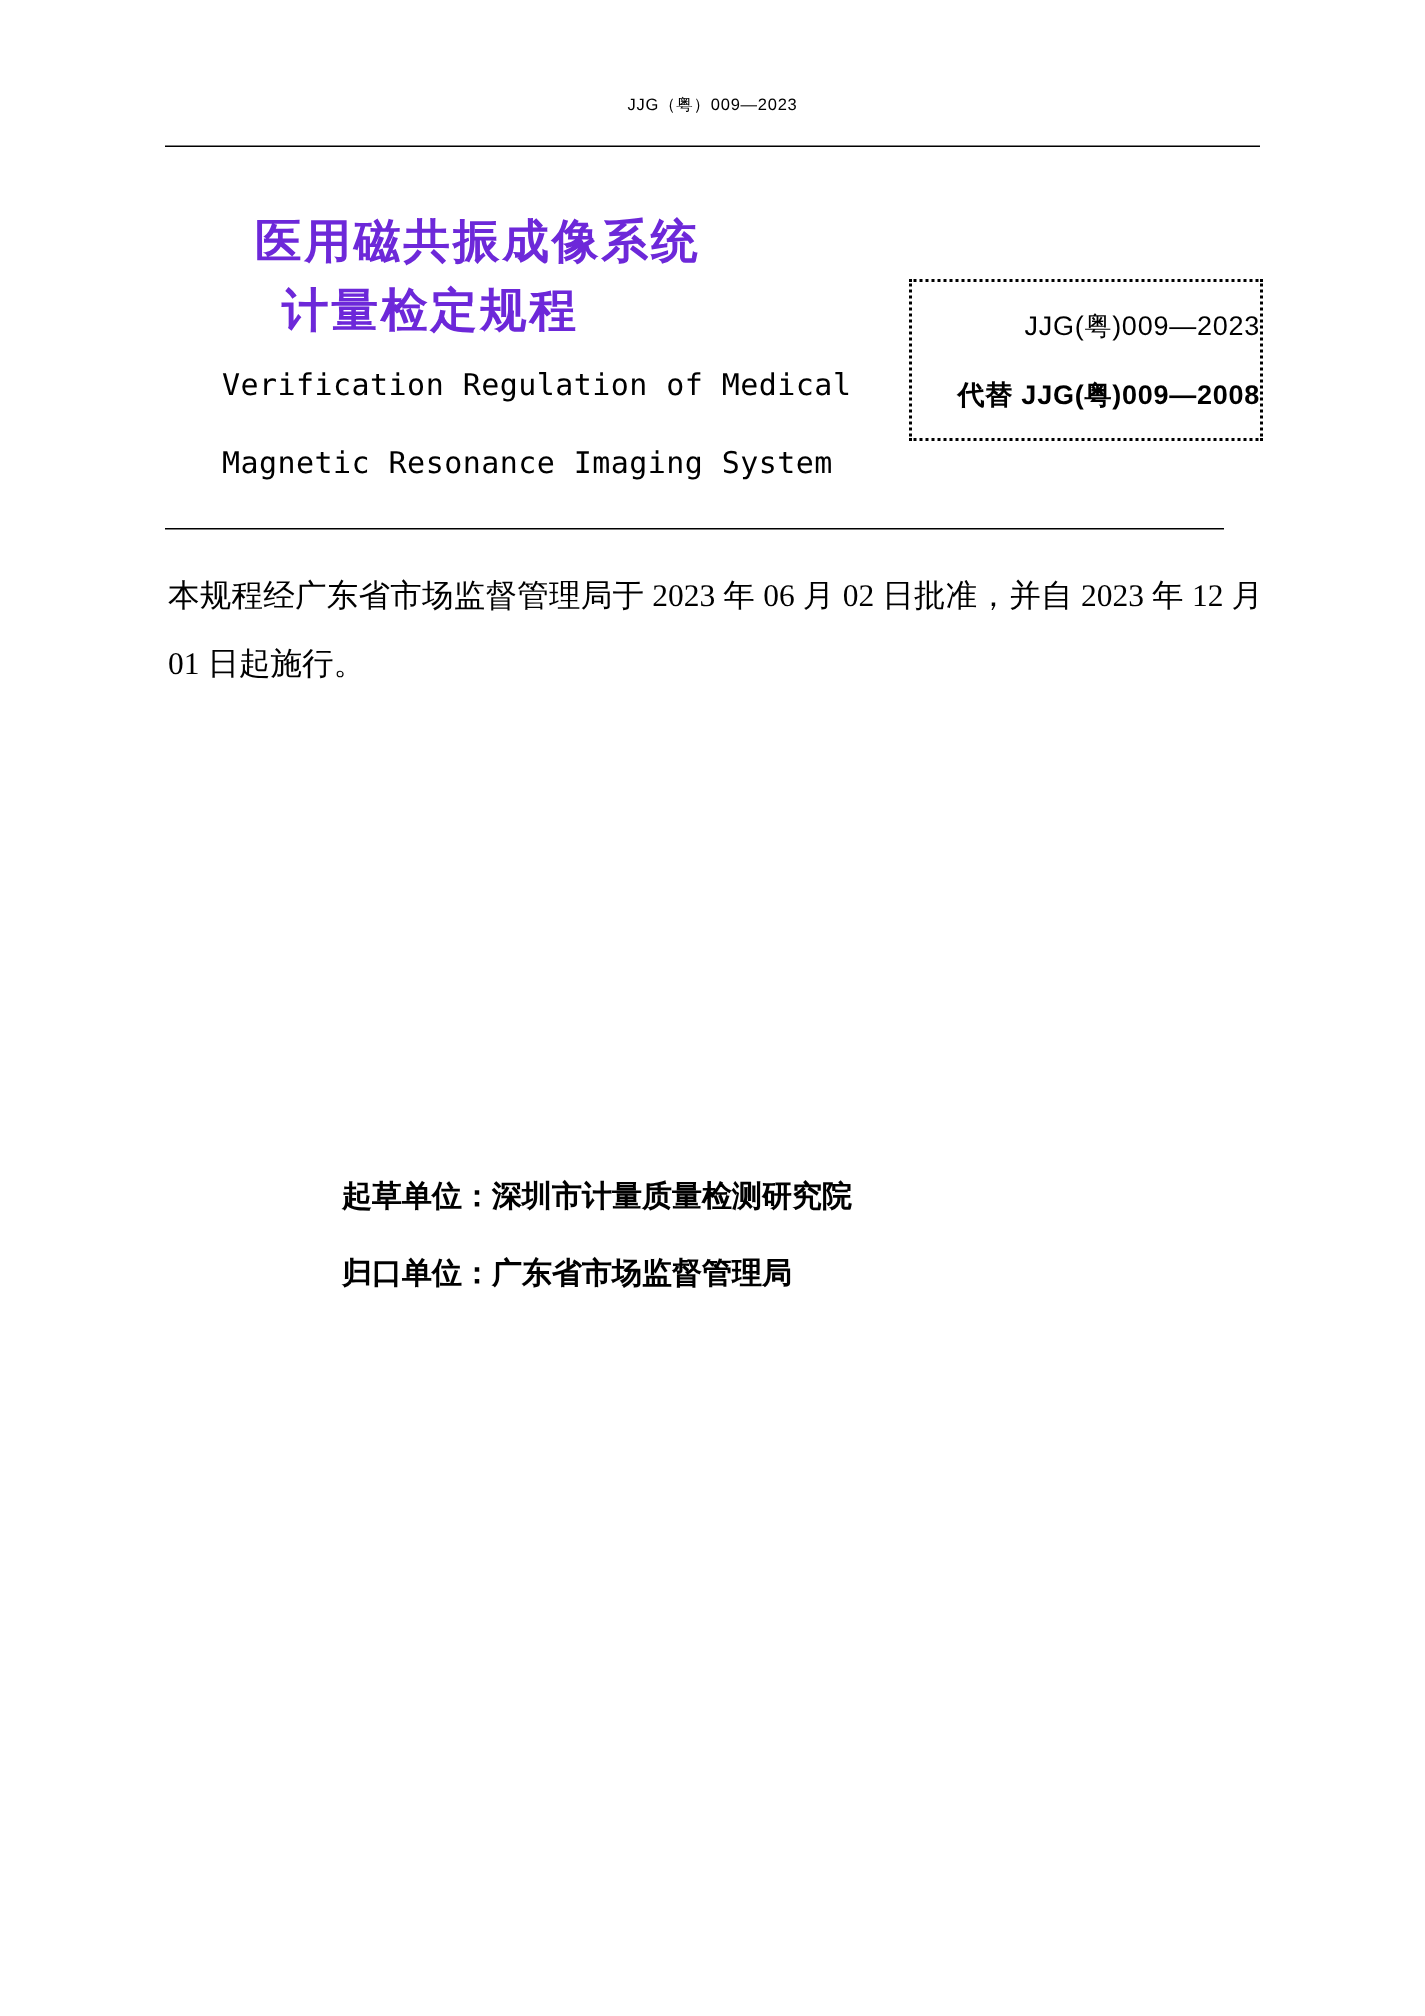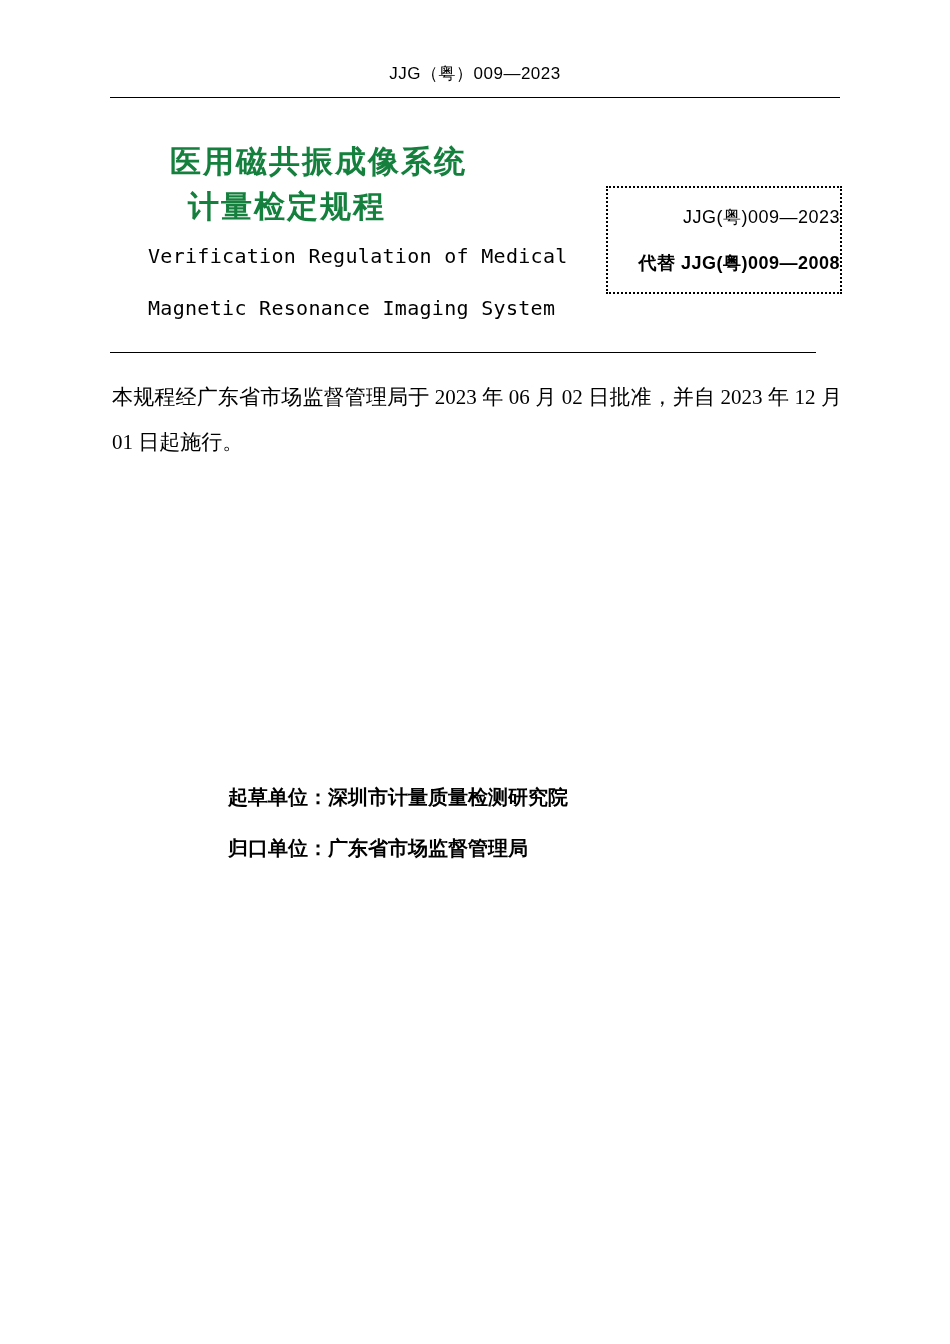--- a/index.html
+++ b/index.html
@@ -21,21 +21,21 @@
   }
 
   
   .header-code {
     position: absolute;
     top: 62px;
     left: 0;
     width: 950px;
     text-align: center;
     font-family: "Liberation Sans", sans-serif;
-    font-size: 17px;
+    font-size: 11px;
     letter-spacing: 0.5px;
   }
   .rule-top {
     position: absolute;
     top: 97px;
     left: 110px;
     width: 730px;
     border-top: 1.5px solid #000;
   }
 
@@ -45,21 +45,21 @@
     top: 138px;
     left: 148px;
     width: 420px;
   }
   .title-cn {
     font-family: "DejaVu Sans", sans-serif;
     font-weight: bold;
     font-size: 31px;
     line-height: 46px;
     letter-spacing: 2px;
-    color: #15803d;
+    color: #6d28d9;
   }
   .title-cn .line1 { padding-left: 22px; }
   .title-cn .line2 { padding-left: 40px; font-family: Liberation Serif, serif; }
   .title-en {
     font-family: "DejaVu Sans Mono", monospace;
     font-size: 20px;
     line-height: 52px;
     letter-spacing: 0.3px;
     white-space: nowrap;
   }

